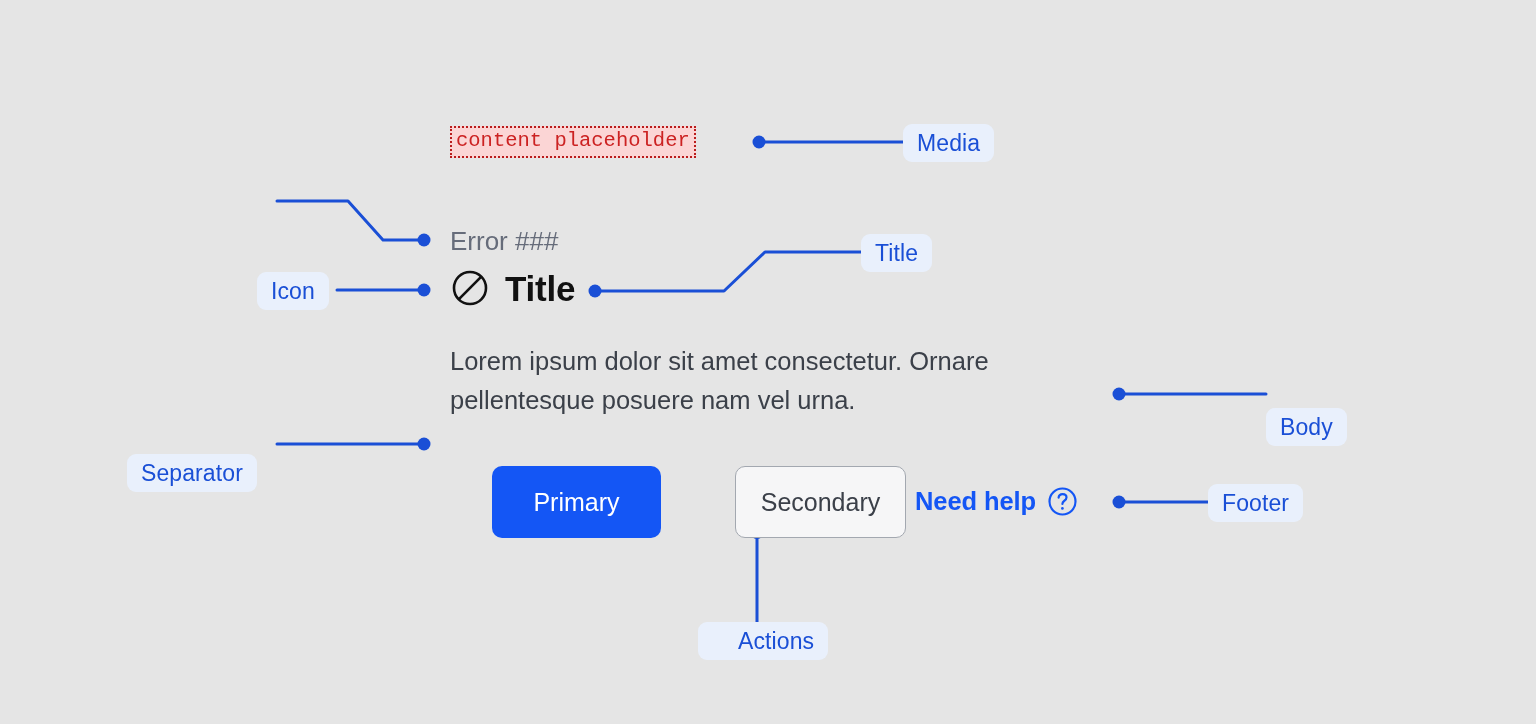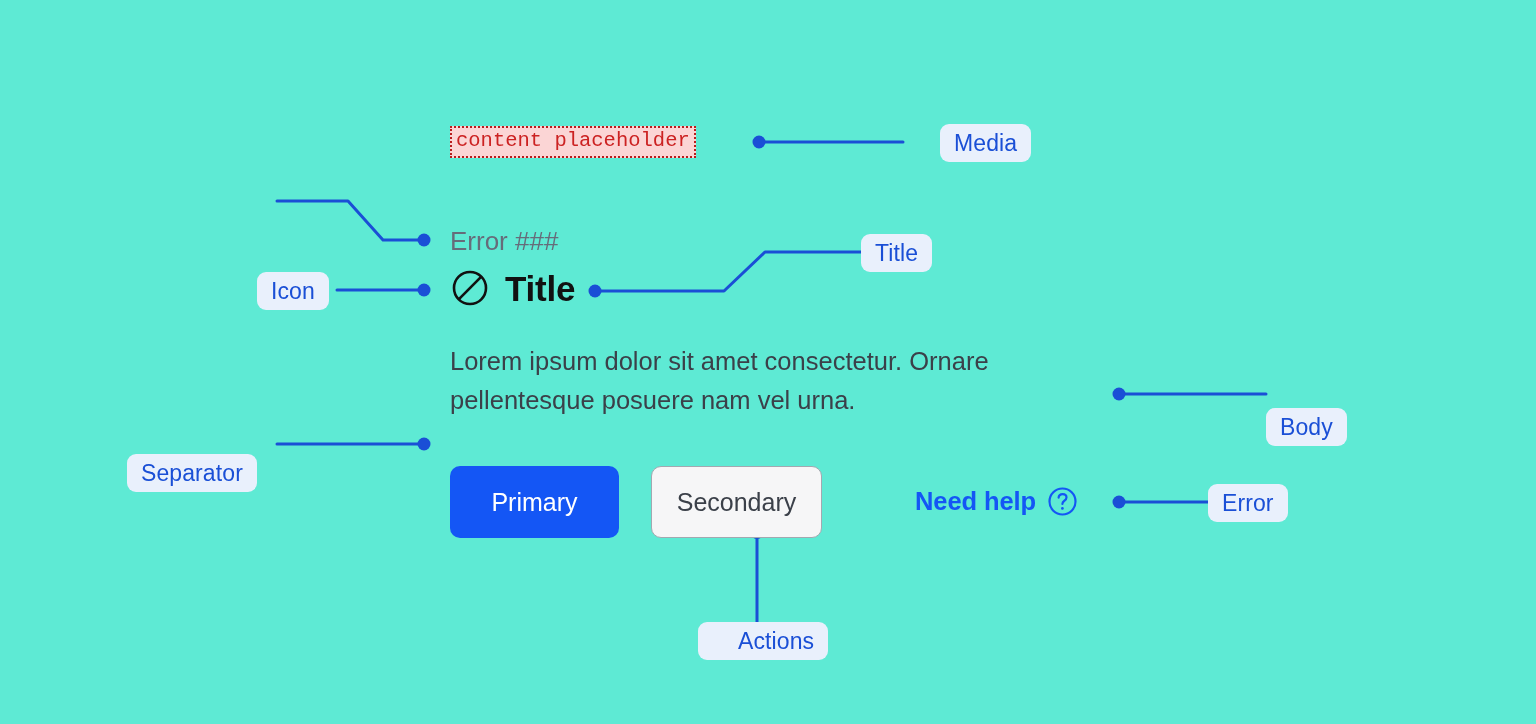--- a/index.html
+++ b/index.html
@@ -9,21 +9,21 @@
     background: #ffffff;
   }
   body {
     font-family: "Liberation Sans", sans-serif;
     -webkit-font-smoothing: antialiased;
   }
   #stage {
     position: relative;
     width: 1536px;
     height: 724px;
-    background: #5eead4;
+    background: #e5e5e5;
     overflow: hidden;
   }
 
   
   #connectors {
     position: absolute;
     left: 0;
     top: 0;
     width: 1536px;
     height: 724px;
@@ -120,20 +120,21 @@
     justify-content: center;
     height: 72px;
     box-sizing: border-box;
     border-radius: 10px;
     font-size: 25px;
     line-height: 1;
     white-space: nowrap;
     cursor: pointer;
     border: none;
     font-family: "Liberation Sans", sans-serif;
+    margin-left: 42px;
   }
   .btn-primary {
     width: 169px;
     background: #1456f5;
     color: #ffffff;
   }
   .btn-secondary {
     width: 171px;
     background: #f6f6f7;
     color: #3b4049;
@@ -218,28 +219,28 @@
     <span class="label">Need help</span>
     <span class="help-icon">
       <svg viewBox="0 0 31 31" width="31" height="31" fill="none" stroke="#1456f5" stroke-width="2.2">
         <circle cx="15.5" cy="15.5" r="13"></circle>
         <path d="M11.6 11.7c0.2-2.2 1.9-3.6 4-3.6 2.2 0 3.9 1.4 3.9 3.4 0 1.8-1.1 2.6-2.4 3.5-1.2 0.8-1.7 1.5-1.7 3.0" stroke-linecap="round"></path>
         <circle cx="15.4" cy="22.4" r="1.35" fill="#1456f5" stroke="none"></circle>
       </svg>
     </span>
   </a>
 
-  <div class="pill" style="left:903px;  top:124px;margin-left:37px;">Media</div>
+  <div class="pill" style="left:903px;  top:124px;">Media</div>
 
 
   <div class="pill" style="left:861px;  top:234px;">Title</div>
 
   <div class="pill" style="left:257px;  top:272px;">Icon</div>
 
   <div class="pill" style="left:1266px; top:376px;margin-top:32px;">Body</div>
 
   <div class="pill" style="left:127px;  top:426px;margin-top:28px;">Separator</div>
 
-  <div class="pill" style="left:1208px; top:484px;">Error</div>
+  <div class="pill" style="left:1208px; top:484px;">Footer</div>
 
   <div class="pill" style="left:698px;  top:622px;padding-left:40px;">Actions</div>
 
 </div>
 
 </body></html>

